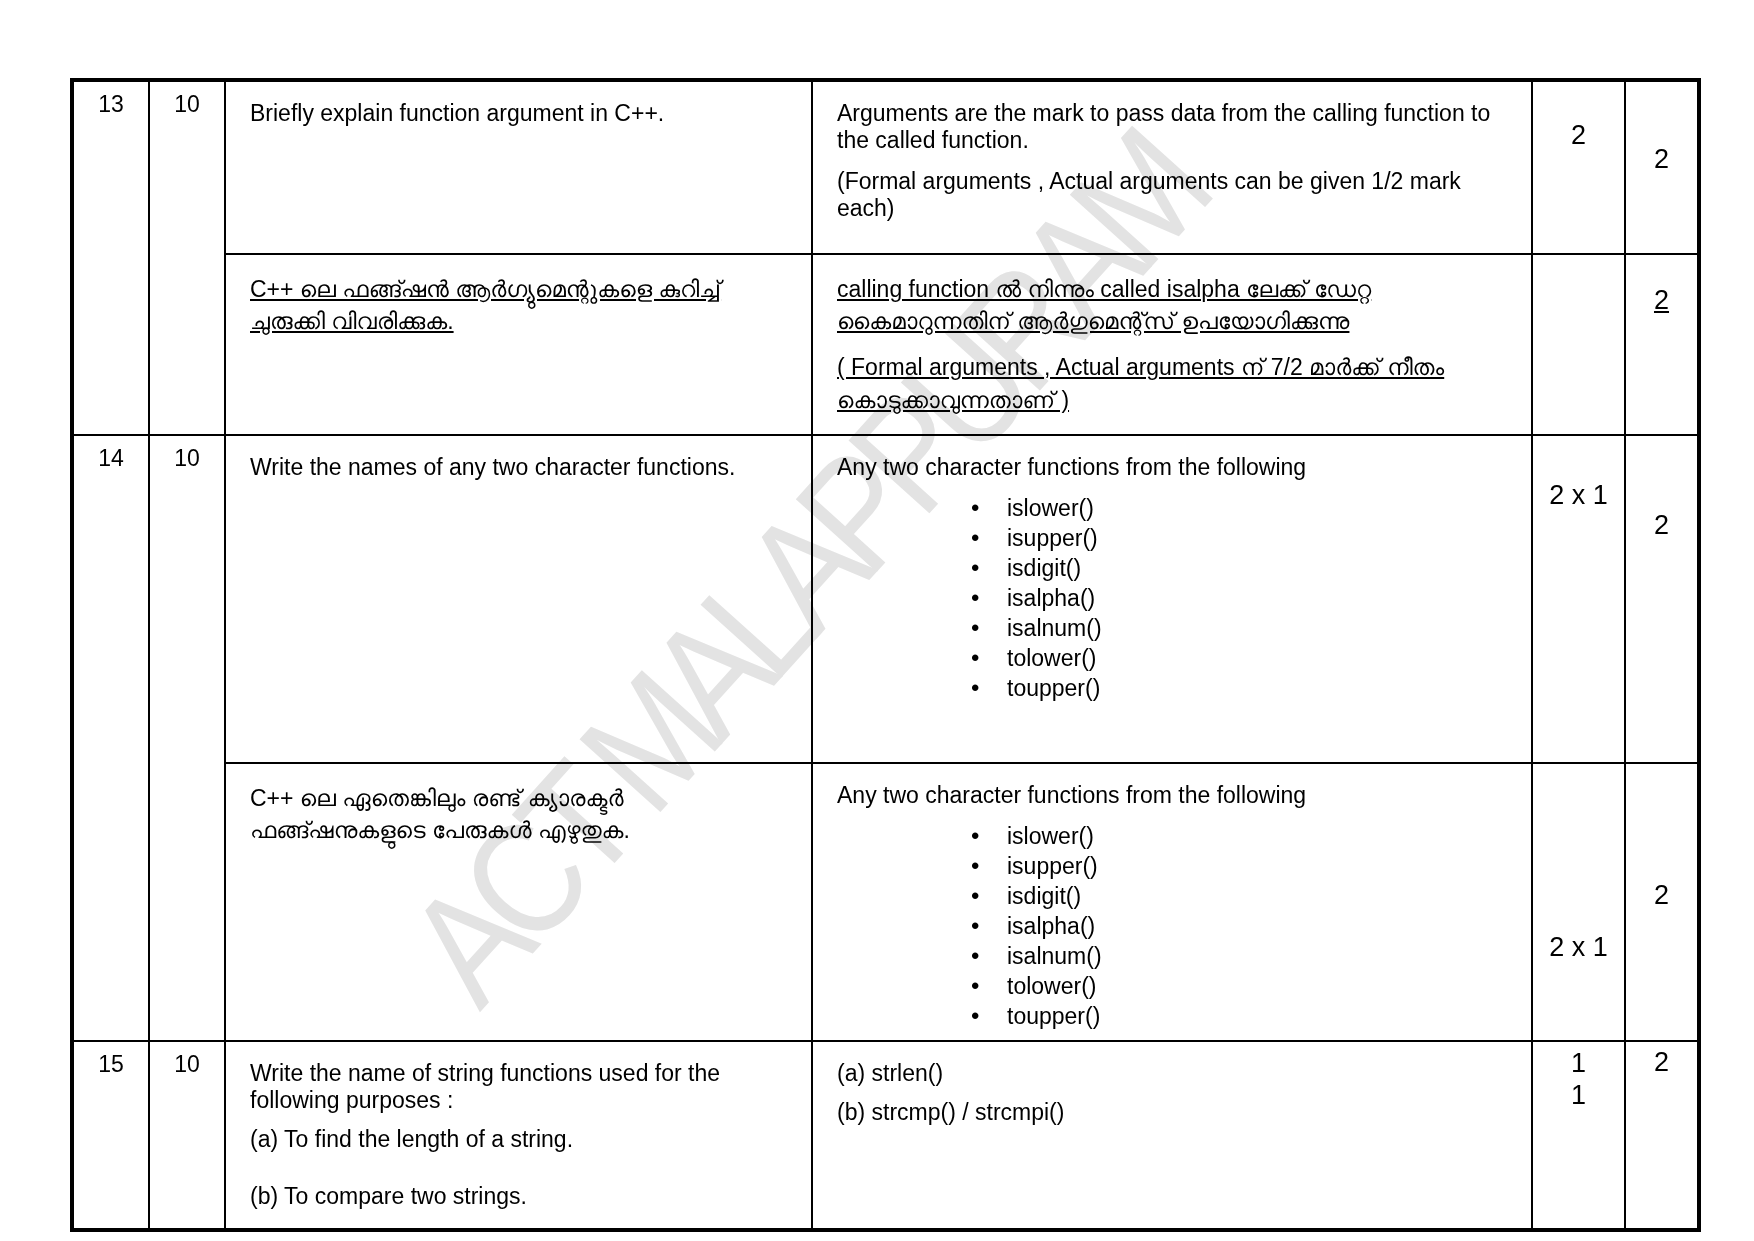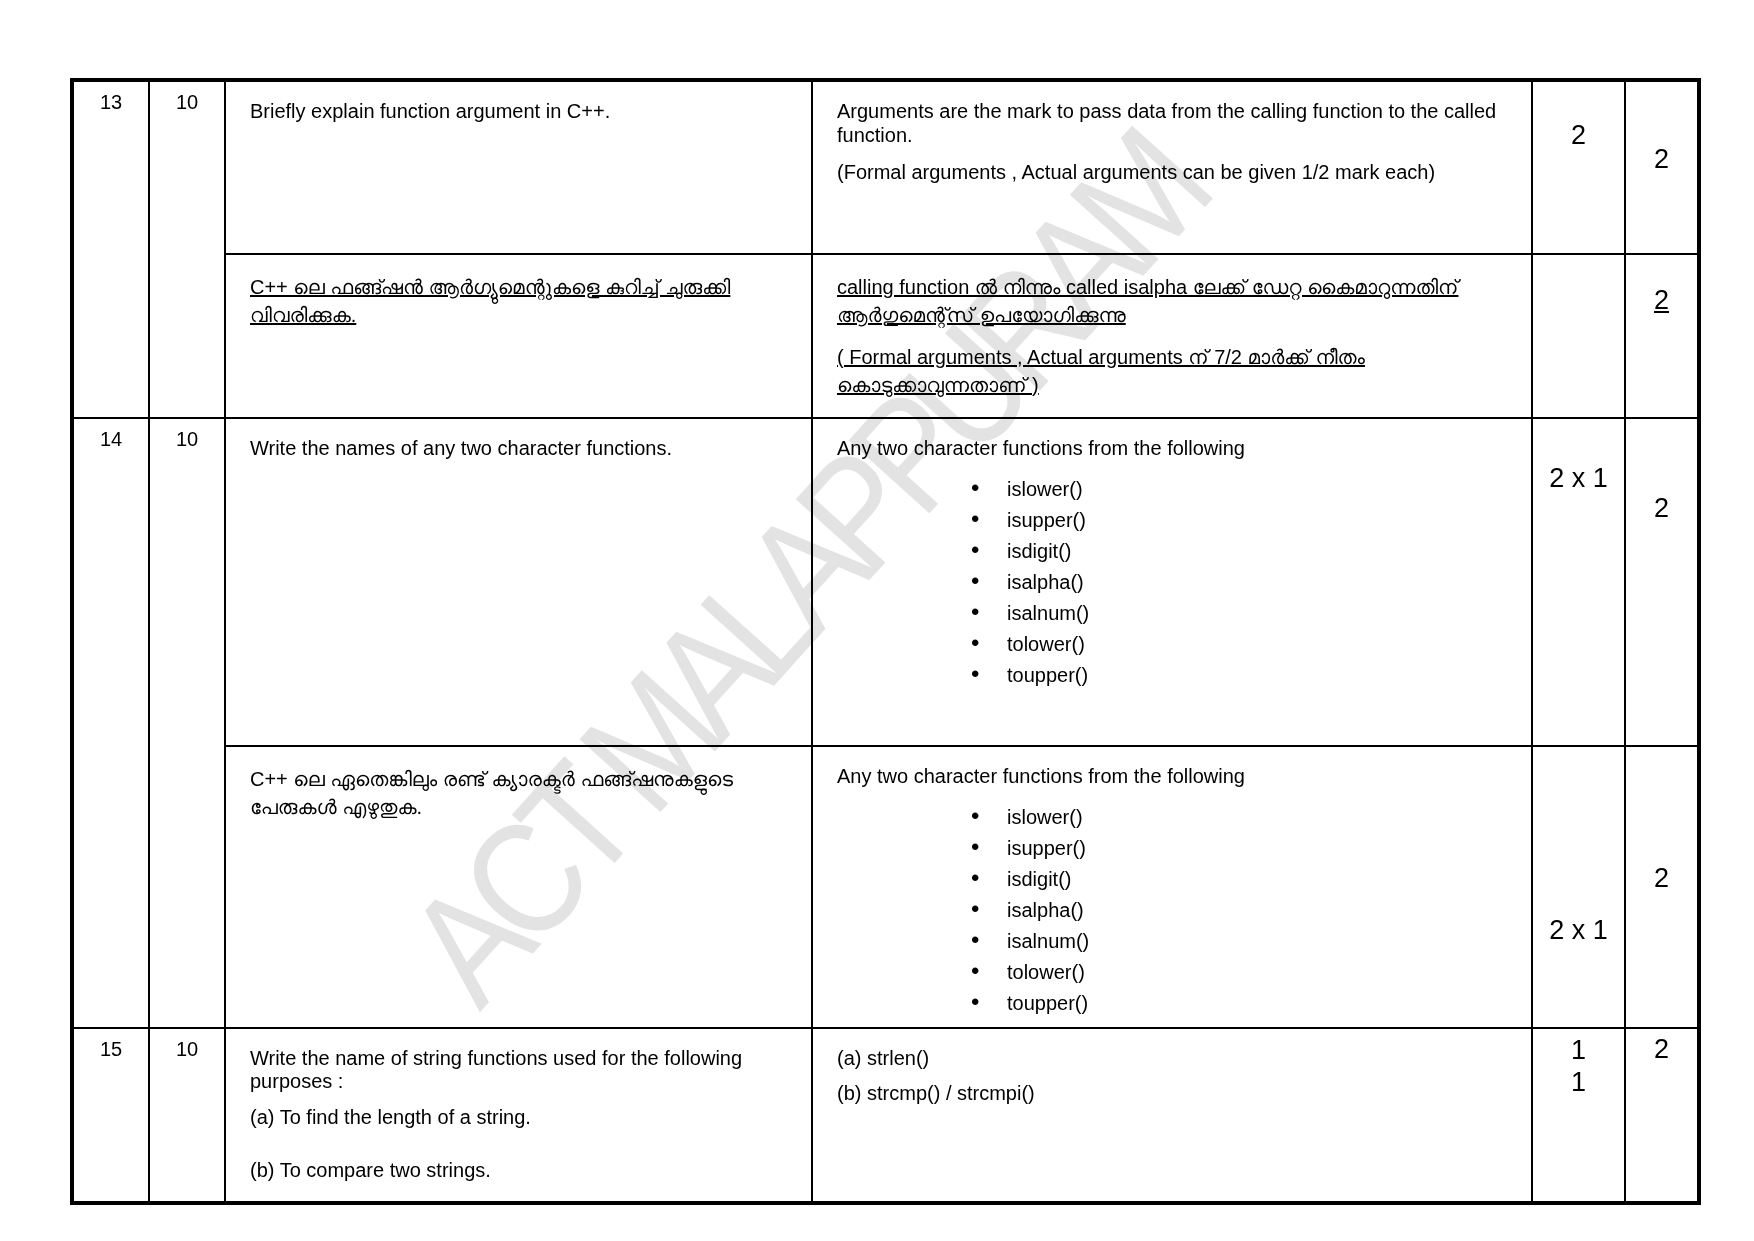--- a/index.html
+++ b/index.html
@@ -34,21 +34,21 @@
     table-layout: fixed;
     width: 1627px;
     z-index: 1;
     background: transparent;
   }
   table.grid, table.grid td { border: 2px solid #000; }
   table.grid { border-width: 4px; }
   td {
     vertical-align: top;
     padding: 6px 12px;
-    font-size: 20px;
+    font-size: 23px;
     line-height: 1.18;
     background: transparent;
     overflow: hidden;
   }
   .c-no, .c-ch { text-align: center; padding-top: 9px; }
   .c-m, .c-t { text-align: center; padding: 0; font-size: 27px; }
   tr.r-13en { height: 174px; }
   tr.r-13ml { height: 164px; text-decoration: underline; }
   tr.r-14en { height: 328px; }
   tr.r-14ml { height: 226px; }

